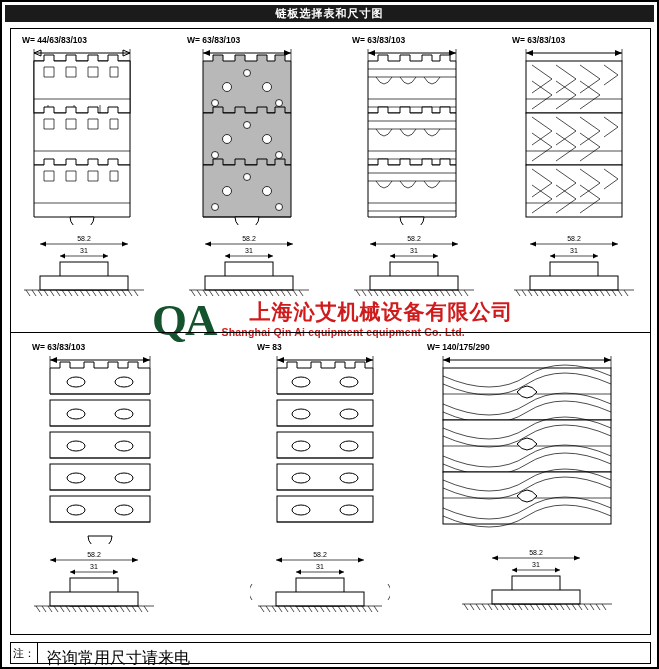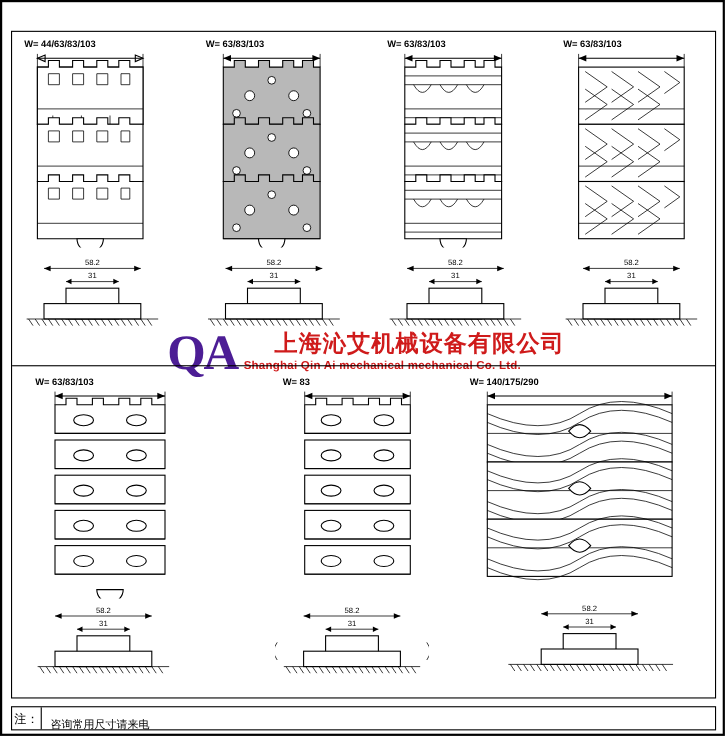--- a/index.html
+++ b/index.html
@@ -32,21 +32,21 @@
   .note-bar{
     position:absolute;left:8px;top:640px;width:641px;height:22px;
     border:1px solid #000;box-sizing:border-box;
     display:flex;align-items:center;
     font-size:11px;
   }
   .note-bar .note-label{
     width:26px;text-align:center;border-right:1px solid #000;height:100%;
     display:flex;align-items:center;justify-content:center;font-size:11px;
   }
-  .note-bar .note-text{padding-left:8px;font-size:10px;margin-top:11px;}
+  .note-bar .note-text{padding-left:8px;font-size:16px;margin-top:11px;}
 
   
   .mod{position:absolute;}
   .dimlabel{
     position:absolute;left:0;width:100%;text-align:left;
     font-size:8.5px;font-weight:bold;white-space:nowrap;
   }
 
   svg{display:block;}
   .ln{stroke:#000;fill:none;stroke-width:1;}
@@ -55,21 +55,21 @@
   .fillwhite{fill:#ffffff;stroke:#000;stroke-width:1;}
 
   
   .watermark{
     position:absolute;left:150px;top:292px;width:370px;height:52px;
     display:flex;align-items:center;
     pointer-events:none;
   }
   .wm-qa{
     font-family:"Liberation Serif", serif;
-    font-size:45px;font-weight:bold;color:#4c1d95;
+    font-size:45px;font-weight:bold;color:#14532d;
     line-height:44px;letter-spacing:-2px;
     position:relative;
   }
   .wm-txt{margin-left:6px;}
   .wm-cn{
     font-size:21px;font-weight:bold;color:#cf1b1b;
     letter-spacing:1px;line-height:23px;
     font-family:"DejaVu Sans", sans-serif;
     margin-left:28px;
   }
@@ -79,20 +79,23 @@
   }
   .divider{
     position:absolute;border-top:1px solid #000;
   }
 </style>
 </head>
 <body>
 
 <div class="sheet">
 
+  <div class="title-bar">
+    <span>链板选择表和尺寸图</span>
+  </div>
 
   <div class="inner-frame"></div>
 
   <div class="mod" style="left:20px;top:33px;width:120px;height:190px;">
     <div class="dimlabel" style="top:0;">W= 44/63/83/103</div>
     <svg width="120" height="178" style="position:absolute;top:12px;left:0;">
       <line class="ln" x1="12" y1="6" x2="108" y2="6"></line>
       <path class="ln" d="M12 6 l7 -3 l0 6 z" fill="#000"></path>
       <path class="ln" d="M108 6 l-7 -3 l0 6 z" fill="#000"></path>
       <line class="thin" x1="12" y1="2" x2="12" y2="14"></line>
@@ -361,21 +364,21 @@
           <line x1="104" y1="56" x2="108" y2="62"></line>
         <line x1="110" y1="56" x2="114" y2="62"></line>
       </g>
     </svg>
   </div>
 
   <div class="watermark">
     <div class="wm-qa">QA</div>
     <div class="wm-txt">
       <div class="wm-cn">上海沁艾机械设备有限公司</div>
-      <div class="wm-en">Shanghai Qin Ai mechanical mechanical Co. Ltd.</div>
+      <div class="wm-en">Shanghai Qin Ai equipment equipment Co. Ltd.</div>
     </div>
   </div>
 
   <div class="divider" style="left:9px;top:330px;width:639px;"></div>
 
   <div class="mod" style="left:30px;top:340px;width:135px;height:200px;">
     <div class="dimlabel" style="top:0;">W= 63/83/103</div>
     <svg width="135" height="190" style="position:absolute;top:12px;left:0;">
       <line class="ln" x1="18" y1="6" x2="118" y2="6"></line>
       <path d="M18 6 l7 -3 l0 6 z" fill="#000"></path>

